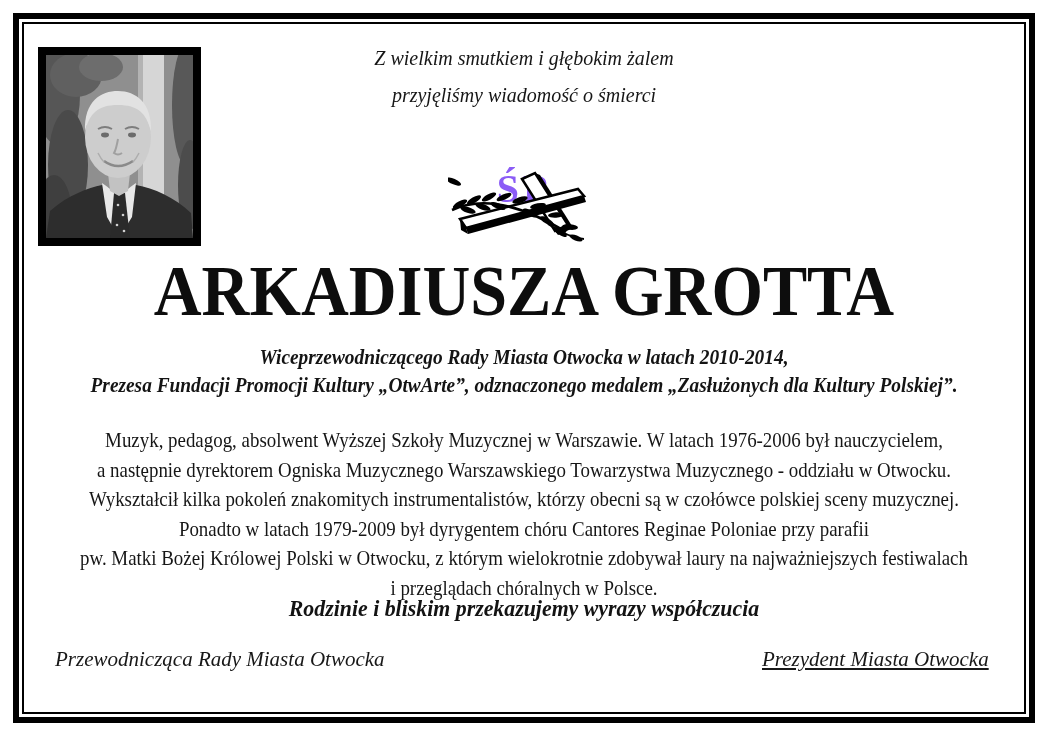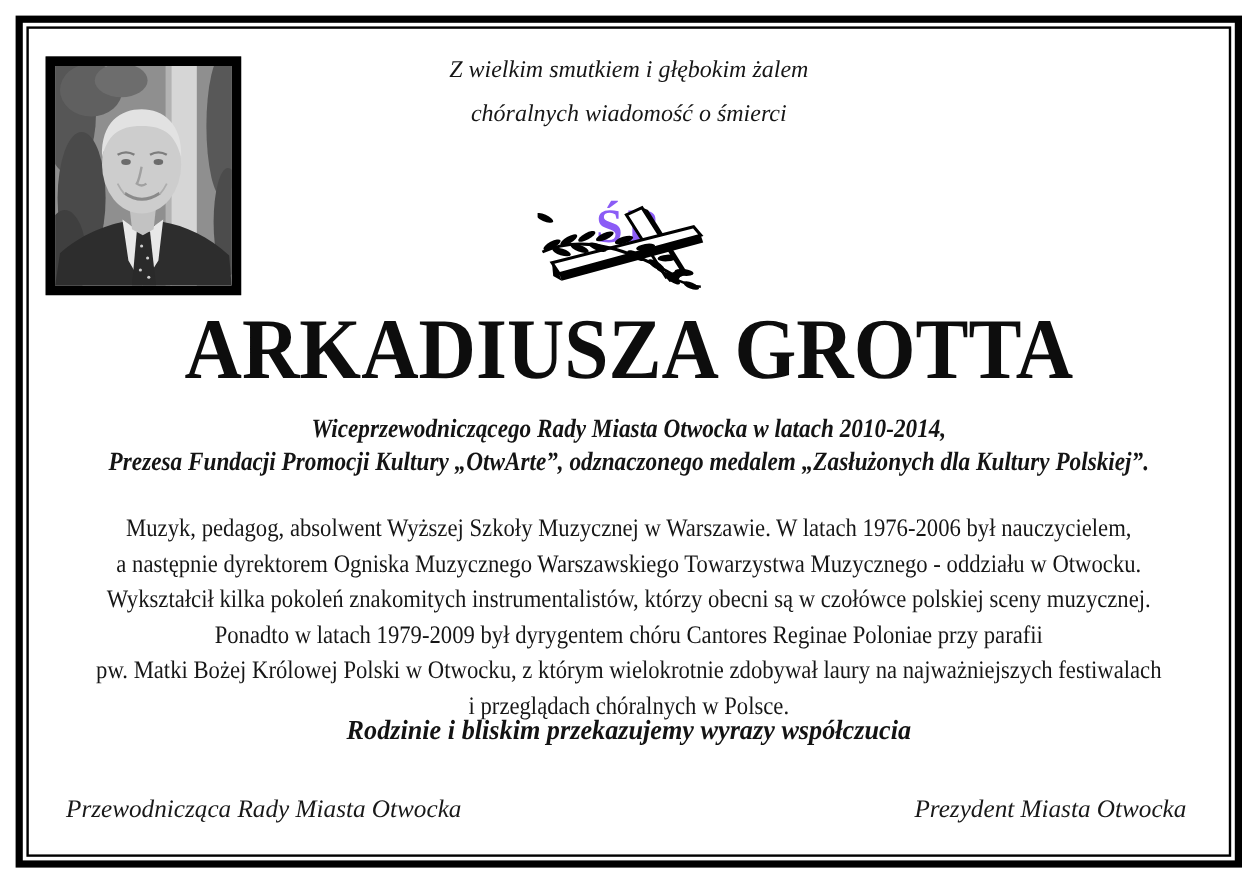--- a/index.html
+++ b/index.html
@@ -39,24 +39,24 @@
     top:426px;font-size:21px;line-height:29.5px;
     transform:scaleX(0.9);transform-origin:50% 0;white-space:nowrap;color:#161616;
   }
 
   .condolence{
     top:596px;font-weight:bold;font-style:italic;font-size:23px;
     transform:scaleX(0.95);transform-origin:50% 0;white-space:nowrap;color:#131313;
   }
 
   .signature{
-    position:absolute;top:660px;font-style:italic;font-size:21px;line-height:28px;color:#181818;
+    position:absolute;top:645px;font-style:italic;font-size:21px;line-height:28px;color:#181818;
   }
   .signature.left{left:55px;text-align:left;}
-  .signature.right{left:762px;text-align:left;}
+  .signature.right{left:762px;text-align:left;text-decoration:underline;}
 </style>
 </head>
 <body>
 
 <div class="border-outer">
   <div class="border-inner"></div>
 </div>
 
 <div class="photo-frame">
   <svg width="147" height="183" viewBox="0 0 147 183">
@@ -96,21 +96,21 @@
     <ellipse cx="86" cy="80" rx="4" ry="2.4" fill="#6b6b6b"></ellipse>
     <path d="M72,84 Q70,95 68,98 Q72,101 76,98" stroke="#a0a0a0" stroke-width="2" fill="none"></path>
     <path d="M58,106 Q72,116 87,106" stroke="#8a8a8a" stroke-width="2.5" fill="none"></path>
     <path d="M52,98 Q55,104 58,107" stroke="#adadad" stroke-width="1.5" fill="none"></path>
     <path d="M93,98 Q90,104 87,107" stroke="#adadad" stroke-width="1.5" fill="none"></path>
   </svg>
 </div>
 
 <div class="center-block header-lines">
   <div>Z wielkim smutkiem i głębokim żalem</div>
-  <div>chóralnych wiadomość o śmierci</div>
+  <div>przyjęliśmy wiadomość o śmierci</div>
 </div>
 
 <div class="center-block sp">ŚP</div>
 
 <div class="cross-wrap">
   <svg width="152" height="74" viewBox="0 0 152 74">
 
     <polygon points="74,9 87,3 120,55 107,61" fill="#ffffff" stroke="#000" stroke-width="2.5"></polygon>
     <polygon points="107,61 120,55 123,59 110,65" fill="#000"></polygon>
     <polygon points="87,3 92,5 124,56 120,55" fill="#000"></polygon>

